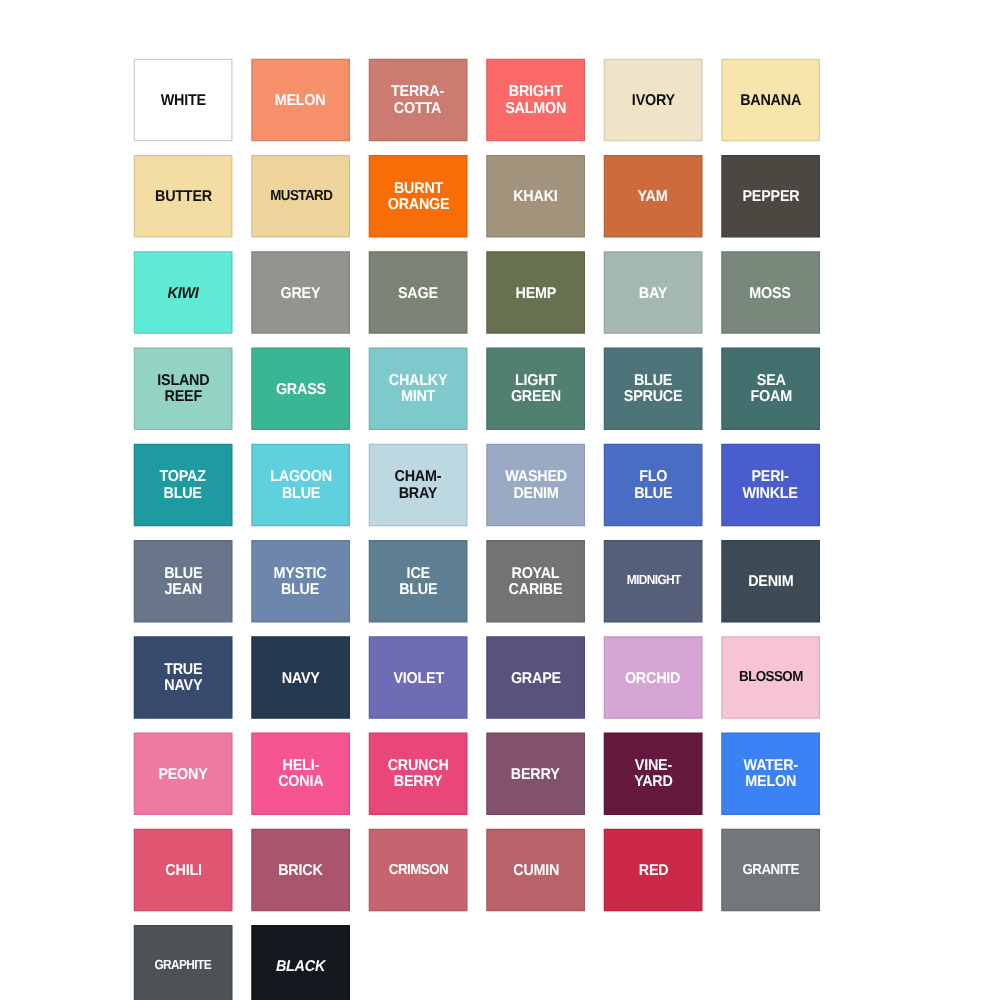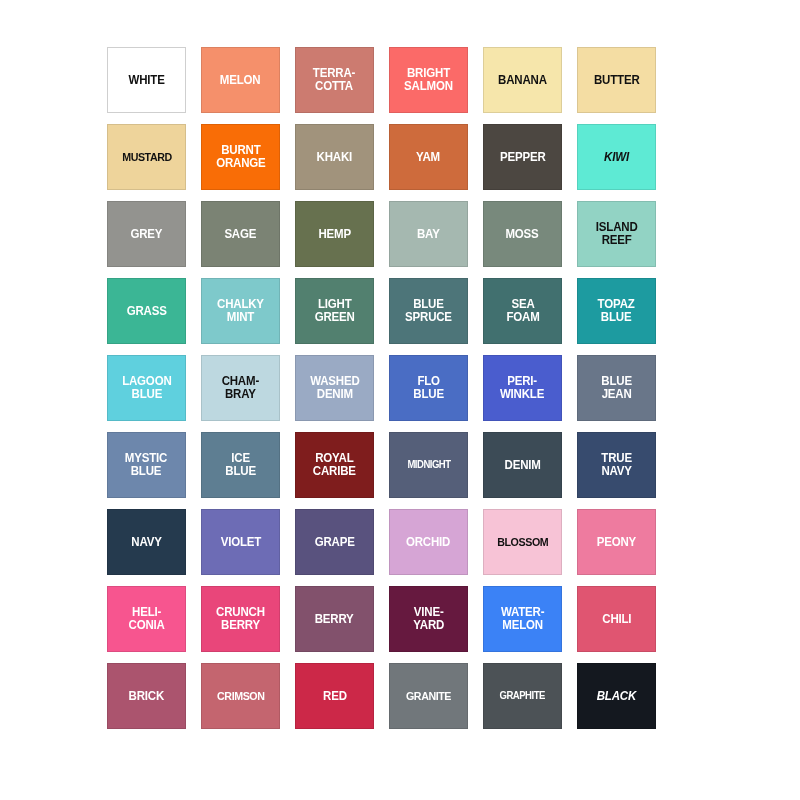--- a/index.html
+++ b/index.html
@@ -76,20 +76,23 @@
         <span class="swatch-label" style="color: rgb(255, 255, 255);">MELON</span>
       </div>
       <div class="swatch" style="background: rgb(204, 123, 112);">
         <span class="swatch-label" style="color: rgb(255, 255, 255);">TERRA-
 COTTA</span>
       </div>
       <div class="swatch" style="background: rgb(251, 106, 104);">
         <span class="swatch-label" style="color: rgb(255, 255, 255);">BRIGHT
 SALMON</span>
       </div>
+      <div class="swatch" style="background: rgb(239, 228, 200);">
+        <span class="swatch-label" style="color: rgb(17, 17, 17);">IVORY</span>
+      </div>
       <div class="swatch" style="background: rgb(246, 230, 171);">
         <span class="swatch-label" style="color: rgb(17, 17, 17);">BANANA</span>
       </div>
       <div class="swatch" style="background: rgb(244, 221, 163);">
         <span class="swatch-label" style="color: rgb(17, 17, 17);">BUTTER</span>
       </div>
       <div class="swatch long" style="background: rgb(238, 212, 155);">
         <span class="swatch-label" style="color: rgb(17, 17, 17);">MUSTARD</span>
       </div>
       <div class="swatch" style="background: rgb(249, 109, 6);">
@@ -175,21 +178,21 @@
 JEAN</span>
       </div>
       <div class="swatch" style="background: rgb(109, 135, 172);">
         <span class="swatch-label" style="color: rgb(255, 255, 255);">MYSTIC
 BLUE</span>
       </div>
       <div class="swatch" style="background: rgb(94, 126, 146);">
         <span class="swatch-label" style="color: rgb(255, 255, 255);">ICE
 BLUE</span>
       </div>
-      <div class="swatch" style="background: #7f1d1d;">
+      <div class="swatch" style="background: #737373;">
         <span class="swatch-label" style="color: rgb(255, 255, 255);">ROYAL
 CARIBE</span>
       </div>
       <div class="swatch xlong" style="background: rgb(85, 95, 121);">
         <span class="swatch-label" style="color: rgb(255, 255, 255);">MIDNIGHT</span>
       </div>
       <div class="swatch" style="background: rgb(60, 75, 86);">
         <span class="swatch-label" style="color: rgb(255, 255, 255);">DENIM</span>
       </div>
       <div class="swatch" style="background: rgb(55, 75, 110); justify-content: center;">
@@ -234,20 +237,23 @@
 MELON</span>
       </div>
       <div class="swatch" style="background: rgb(224, 85, 113);">
         <span class="swatch-label" style="color: rgb(255, 255, 255);">CHILI</span>
       </div>
       <div class="swatch" style="background: rgb(171, 84, 110);">
         <span class="swatch-label" style="color: rgb(255, 255, 255);">BRICK</span>
       </div>
       <div class="swatch long" style="background: rgb(196, 101, 111);">
         <span class="swatch-label" style="color: rgb(255, 255, 255);">CRIMSON</span>
+      </div>
+      <div class="swatch" style="background: rgb(184, 99, 106);">
+        <span class="swatch-label" style="color: rgb(255, 255, 255);">CUMIN</span>
       </div>
       <div class="swatch" style="background: rgb(204, 40, 72);">
         <span class="swatch-label" style="color: rgb(255, 255, 255);">RED</span>
       </div>
       <div class="swatch long" style="background: rgb(113, 119, 123);">
         <span class="swatch-label" style="color: rgb(255, 255, 255);">GRANITE</span>
       </div>
       <div class="swatch xlong" style="background: rgb(76, 82, 86);">
         <span class="swatch-label" style="color: rgb(255, 255, 255);">GRAPHITE</span>
       </div>

